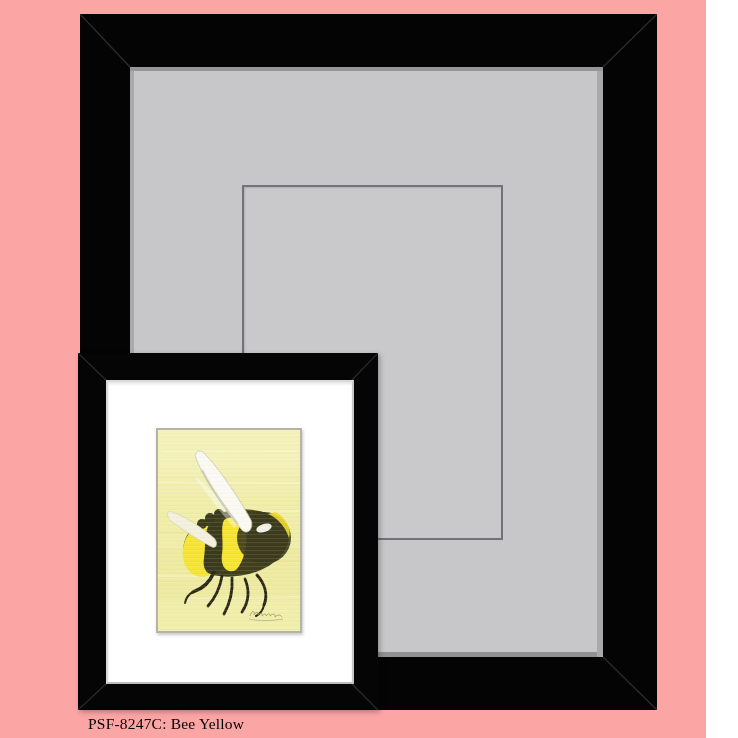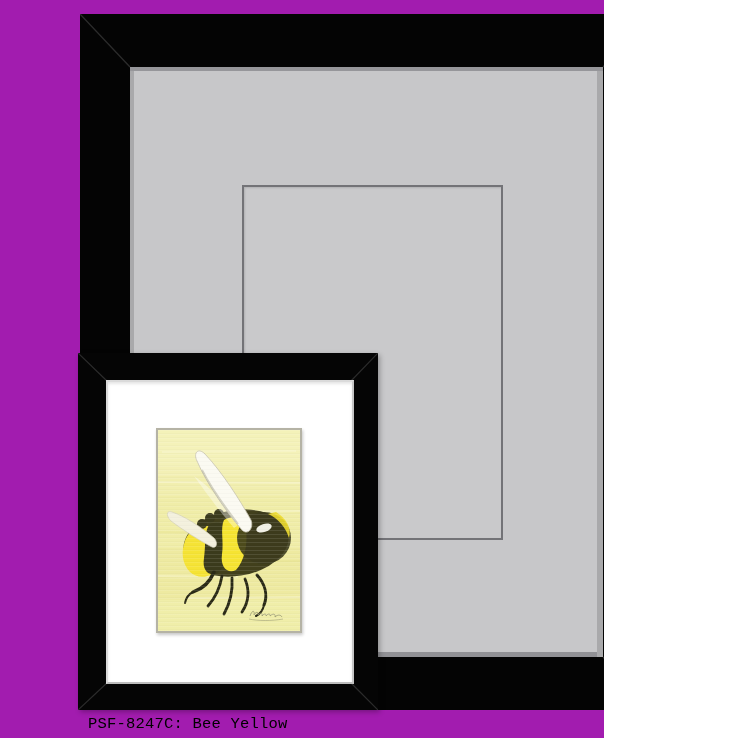--- a/index.html
+++ b/index.html
@@ -1,22 +1,22 @@
 <!DOCTYPE html>
 <html><head>
 <meta charset="utf-8">
 <style>
   html, body { margin: 0; padding: 0; background: #ffffff; }
   .stage {
     position: relative;
-    width: 604px;
+    width: 706px;
     height: 738px;
-    background: #a21caf;
+    background: #fca5a5;
     overflow: hidden;
-    font-family: Liberation Mono, monospace;
+    font-family: Liberation Serif, serif;
   }
   
   .large-frame {
     position: absolute;
     left: 80px; top: 14px;
     width: 577px; height: 696px;
     background: #040404;
   }
   .miters {
     position: absolute;

